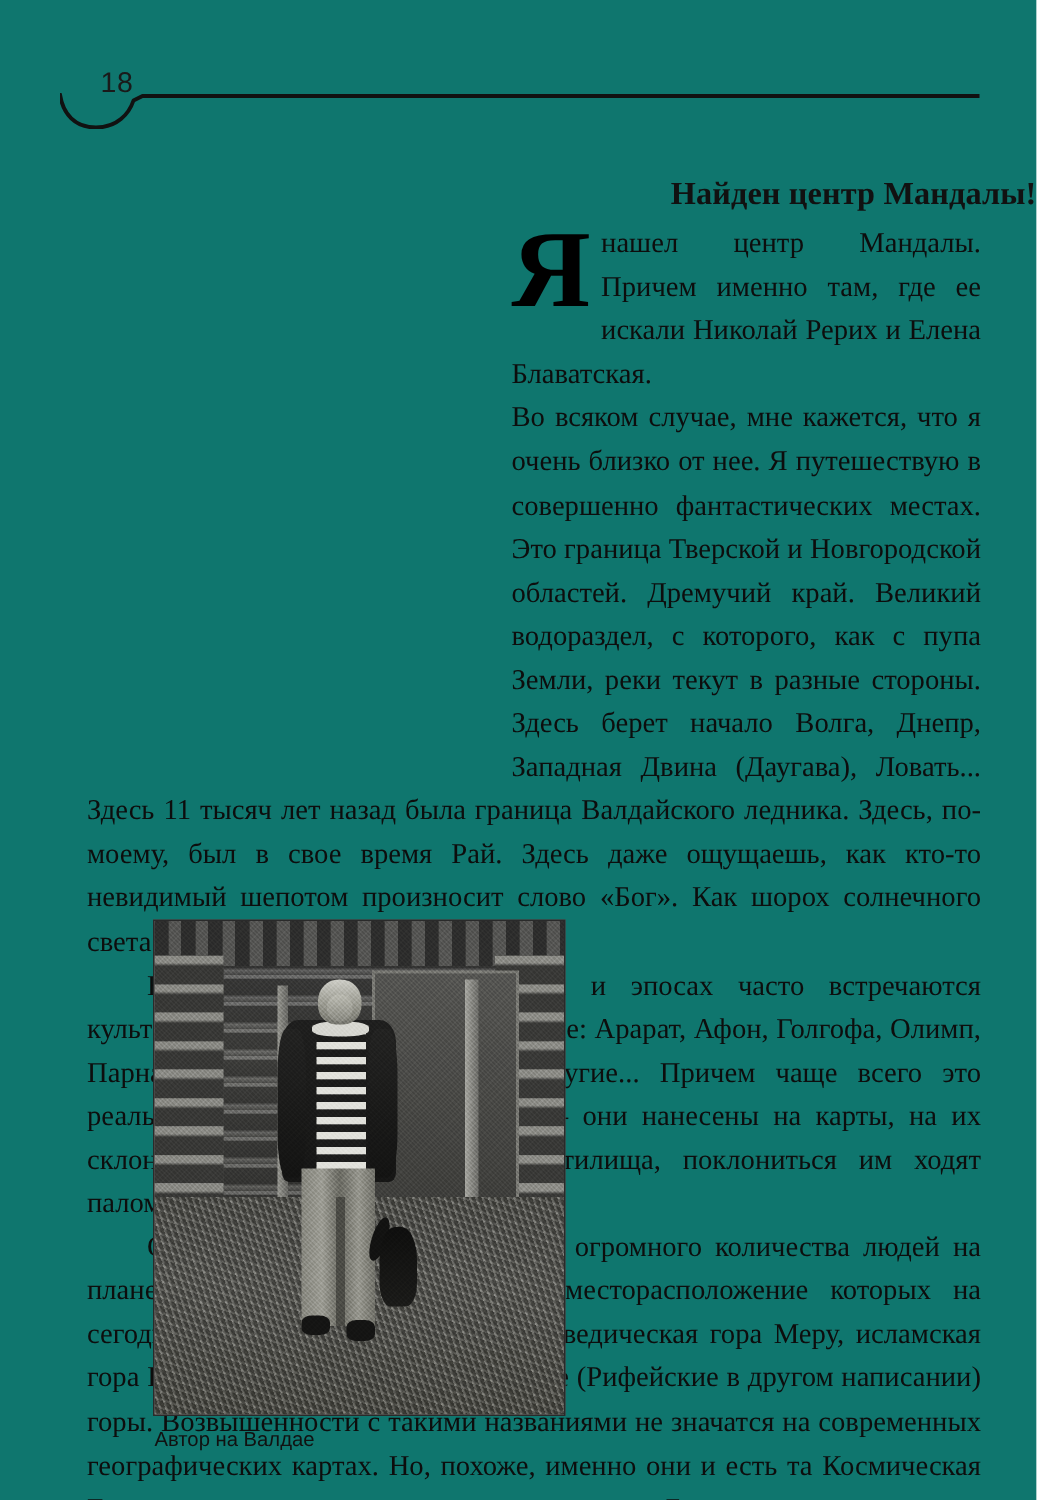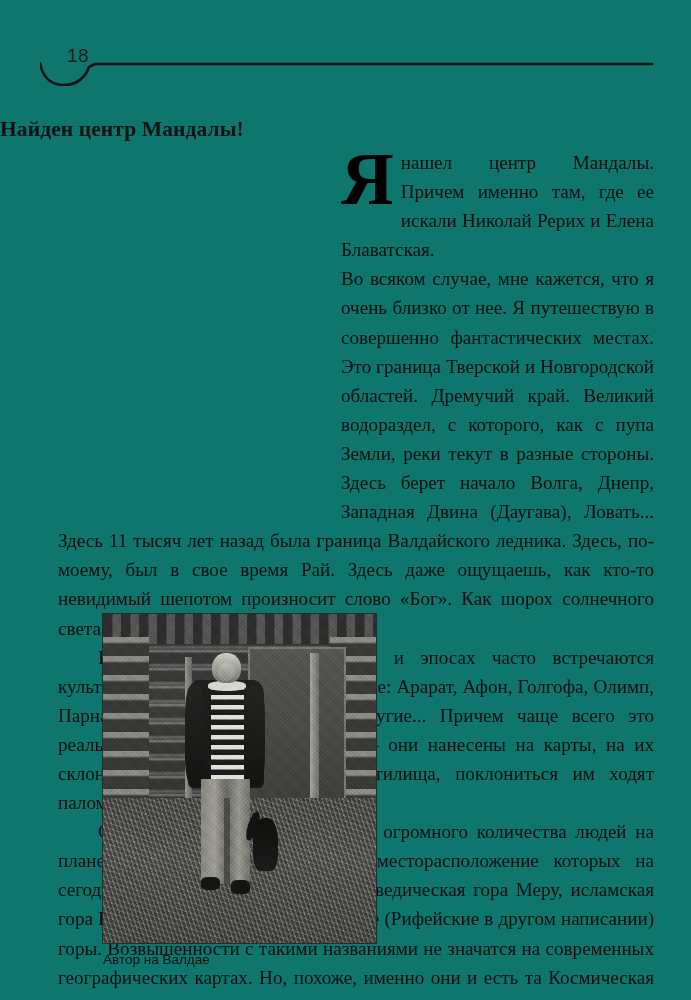--- a/index.html
+++ b/index.html
@@ -60,21 +60,21 @@
     width: 613px;
     height: 24px;
   }
 
   
   #chapter-title {
     position: absolute;
     left: 0;
     top: 103px;
     width: 691px;
-    text-align: left;
+    text-align: right;
     font-family: "Liberation Serif", "DejaVu Serif", serif;
     font-weight: bold;
     font-size: 21.5px;
     letter-spacing: 0.1px;
     color: #111111;
   }
 
   
   #body-text {
     position: absolute;

